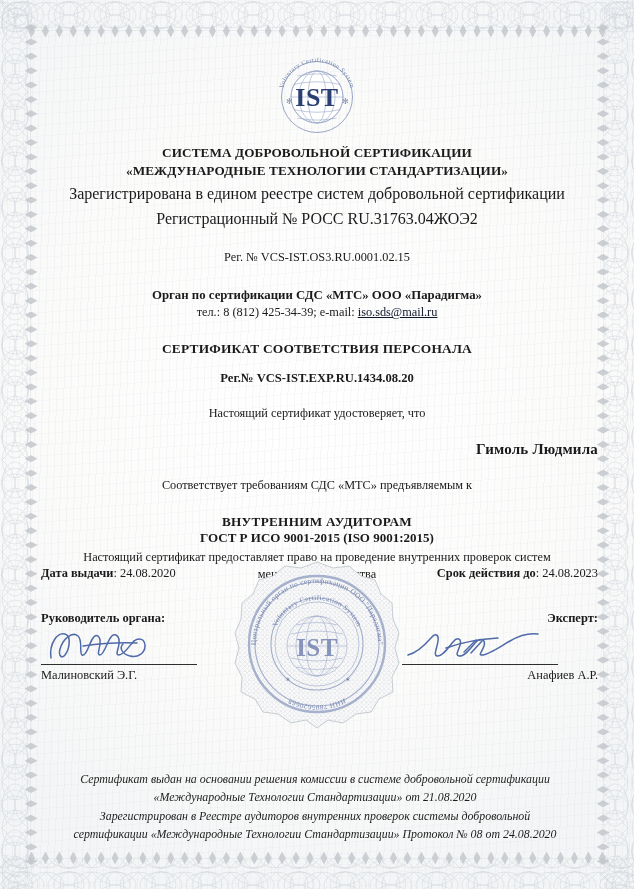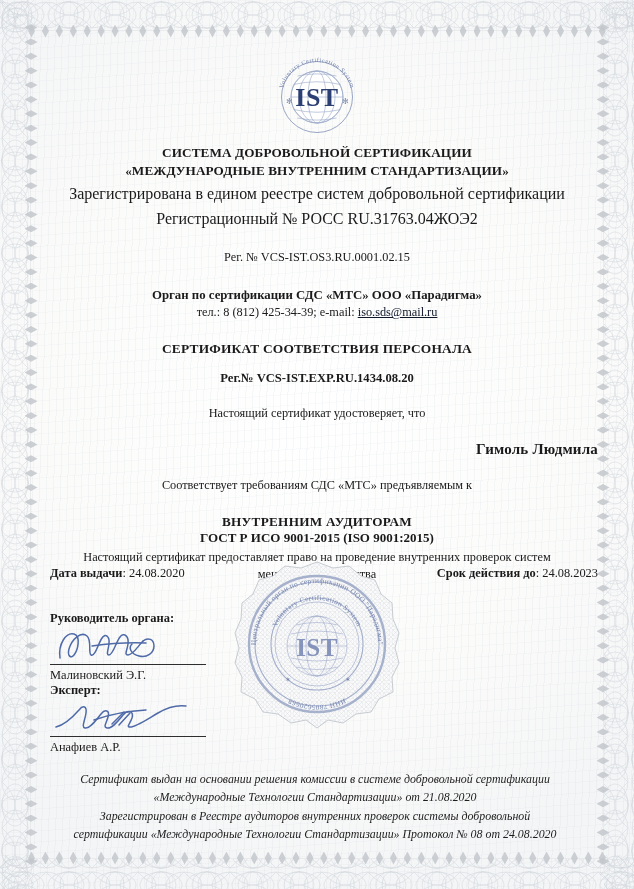--- a/index.html
+++ b/index.html
@@ -122,39 +122,38 @@
     margin-top: 3px;
   }
   .email-link {
     text-decoration: underline;
     color: #0f172a;
   }
 
   
   .sig-zone {
     position: absolute;
-    left: 14px;
+    left: 5px;
     right: 0;
     top: 532px;
     height: 190px;
   }
   .date-row {
     display: flex;
     justify-content: space-between;
     font-size: 12.4px;
   }
   .date-row b { font-weight: bold; }
   .sig-row {
     display: flex;
     justify-content: space-between;
     margin-top: 30px;
-    flex-direction: column;
   }
   .sig-col { width: 196px; position: relative; }
-  .sig-col.right { text-align: left; }
+  .sig-col.right { text-align: right; }
   .sig-label { font-size: 12.5px; font-weight: bold; }
   .sig-ink {
     position: absolute;
     left: 0;
     top: 11px;
     width: 175px;
     height: 44px;
     pointer-events: none;
   }
   .sig-rule {
@@ -486,21 +485,21 @@
           <textPath href="#arcTop" startOffset="50%" text-anchor="middle">Voluntary Certification System</textPath>
         </text>
         <text x="15" y="48" font-family="'Liberation Serif', serif" font-size="8" fill="#7d8db2">✻</text>
         <text x="71" y="48" font-family="'Liberation Serif', serif" font-size="8" fill="#7d8db2">✻</text>
         <text x="46" y="50" text-anchor="middle" font-family="'Liberation Serif', serif" font-size="26" font-weight="bold" fill="#2c3f73" letter-spacing="0.5">IST</text>
       </svg>
     </div>
 
     <div class="t-center h-main">
       <div>СИСТЕМА ДОБРОВОЛЬНОЙ СЕРТИФИКАЦИИ</div>
-      <div>«МЕЖДУНАРОДНЫЕ ВНУТРЕННИМ СТАНДАРТИЗАЦИИ»</div>
+      <div>«МЕЖДУНАРОДНЫЕ ТЕХНОЛОГИИ СТАНДАРТИЗАЦИИ»</div>
     </div>
 
     <div class="t-center sub-line">Зарегистрирована в едином реестре систем добровольной сертификации</div>
     <div class="t-center sub-line">Регистрационный № РОСС RU.31763.04ЖОЭ2</div>
 
     <div class="t-center line-sm blk-gap-lg">Рег. № VCS-IST.OS3.RU.0001.02.15</div>
     <div class="t-center line-bold blk-gap-sm">Орган по сертификации СДС «МТС» ООО «Парадигма»</div>
     <div class="t-center line-sm">
       <span>тел.: 8 (812) 425-34-39; e-mail: </span><a class="email-link" href="#">iso.sds@mail.ru</a>
     </div>

